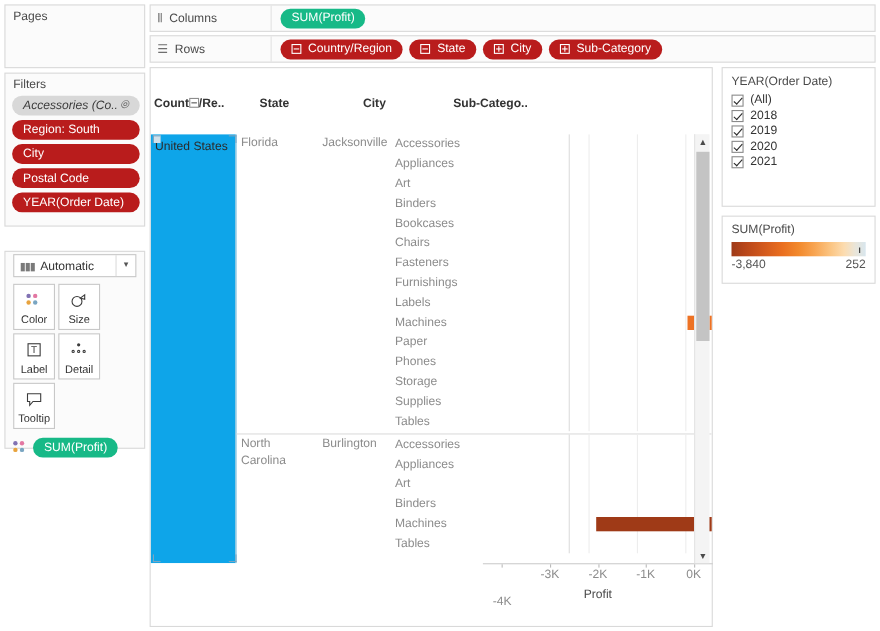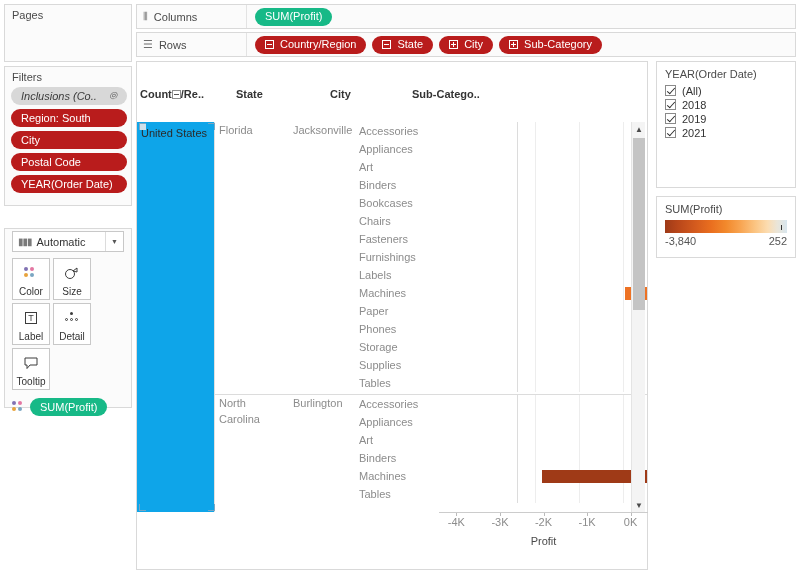--- a/index.html
+++ b/index.html
@@ -275,21 +275,21 @@
   #viz-scroll .arrow.down { bottom: 0; }
   #viz-scroll .thumb {
     position: absolute; left: 1px; width: 12px;
     top: 16px; height: 172px;
     background: #c4c4c4;
   }
 
   
   #year-filter { left: 656px; top: 61px; width: 140px; height: 127px; background:#fff;}
   #year-filter .panel-title { font-weight: normal; color:#4a4a4a; padding: 6px 8px 4px 8px; }
-  .chk-row { display: flex; align-items: flex-start; padding: 1px 8px; font-size: 11px; color: #333; }
+  .chk-row { display: flex; align-items: flex-end; padding: 1px 8px; font-size: 11px; color: #333; }
   .chk {
     width: 11px; height: 11px;
     border: 1px solid #8a8a8a;
     background: #fff;
     margin-right: 6px;
     position: relative; flex: none;
   }
   .chk::after {
     content: "";
     position: absolute;
@@ -325,21 +325,21 @@
 
 <div id="app">
 
   <div class="panel" id="pages-panel">
     <div class="panel-title">Pages</div>
   </div>
 
   <div class="panel" id="filters-panel">
     <div class="panel-title">Filters</div>
     <div class="filter-list" id="filter-list"><div class="pill pill-grey">
-          <span>Inclusions (Co..</span>
+          <span>Accessories (Co..</span>
           <span class="inclusion-icon">⦾</span>
         </div><div class="pill pill-blue">
           <span>Region: South</span>
         </div><div class="pill pill-blue">
           <span>City</span>
         </div><div class="pill pill-blue">
           <span>Postal Code</span>
         </div><div class="pill pill-blue">
           <span>YEAR(Order Date)</span>
         </div></div>
@@ -535,21 +535,21 @@
               </div>
               <div class="bar-row"></div>
             </div>
           </div>
         </div>
     </div>
 
     <div id="axis">
       <div id="axis-ticks">
           <div class="tickmark" style="left: 17.4167px;"></div>
-          <div class="tick" style="left: 17.4167px;">-4K</div>
+          <div class="tick" style="left: 17.4167px; margin-top: 25px;">-4K</div>
           <div class="tickmark" style="left: 60.9583px;"></div>
           <div class="tick" style="left: 60.9583px;">-3K</div>
           <div class="tickmark" style="left: 104.5px;"></div>
           <div class="tick" style="left: 104.5px;">-2K</div>
           <div class="tickmark" style="left: 148.042px;"></div>
           <div class="tick" style="left: 148.042px;">-1K</div>
           <div class="tickmark" style="left: 191.583px;"></div>
           <div class="tick" style="left: 191.583px;">0K</div>
         </div>
       <div id="axis-title">Profit</div>
@@ -572,20 +572,24 @@
         <div class="chk-row">
           <span class="chk"></span>
           <span>2018</span>
         </div>
         <div class="chk-row">
           <span class="chk"></span>
           <span>2019</span>
         </div>
         <div class="chk-row">
           <span class="chk"></span>
+          <span>2020</span>
+        </div>
+        <div class="chk-row">
+          <span class="chk"></span>
           <span>2021</span>
         </div>
       </div>
   </div>
 
   <div class="panel" id="color-legend">
     <div class="panel-title">SUM(Profit)</div>
     <div class="gradient-bar"></div>
     <div class="legend-notch"></div>
     <div class="legend-ticks">

